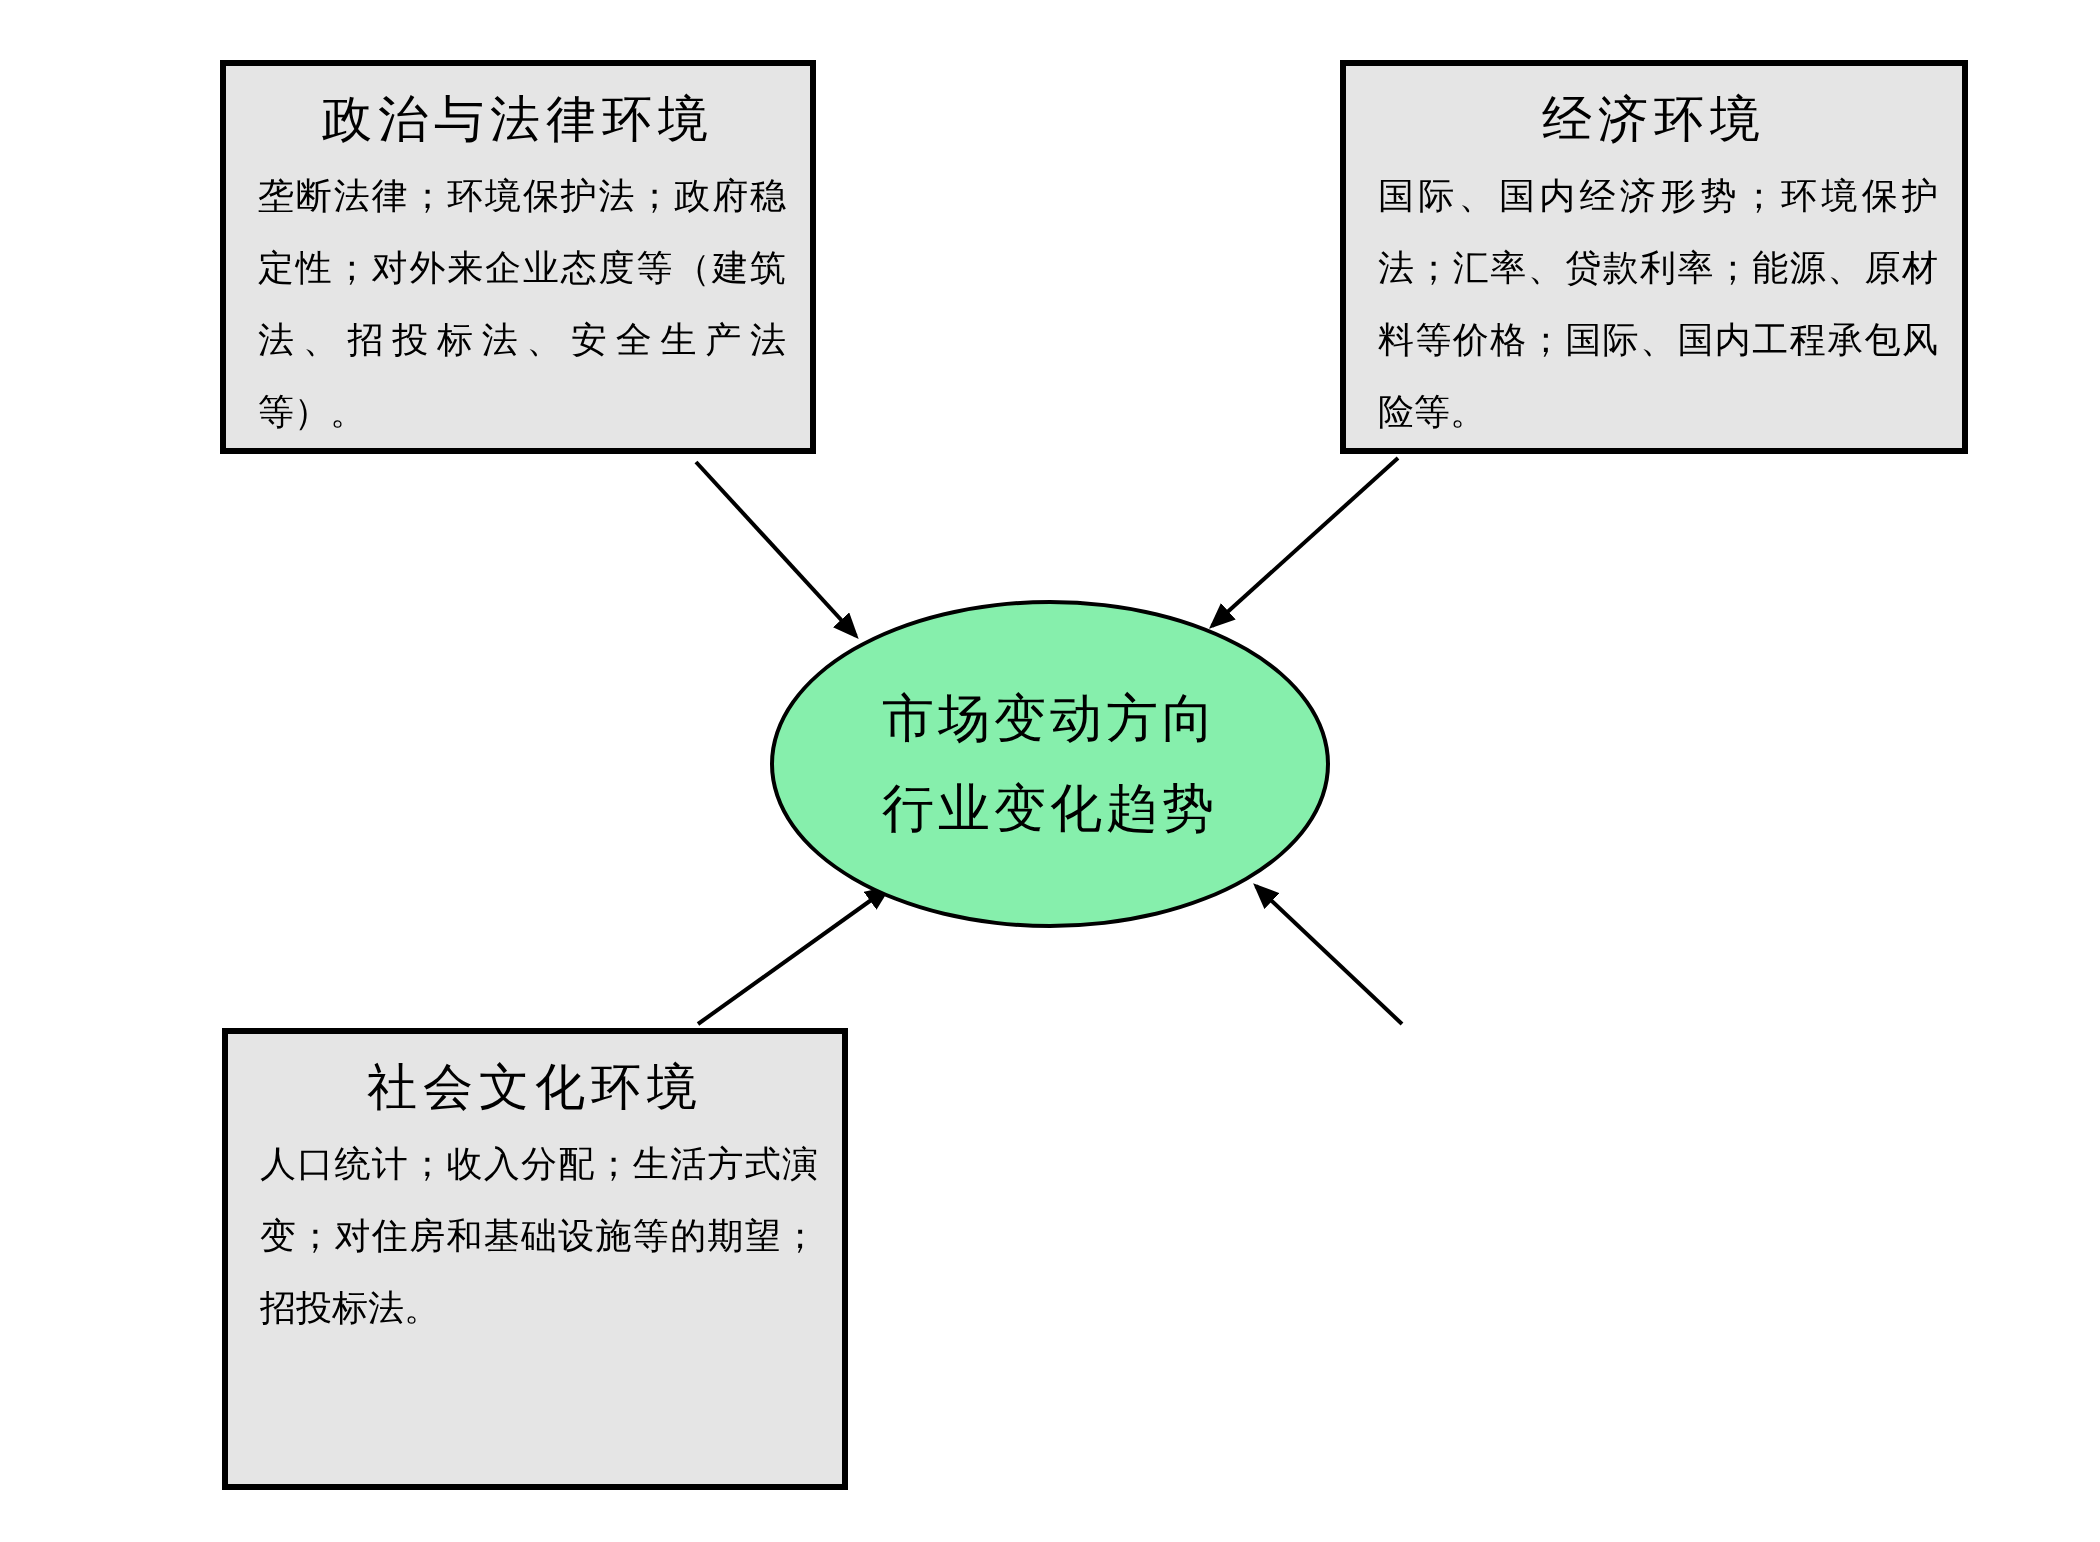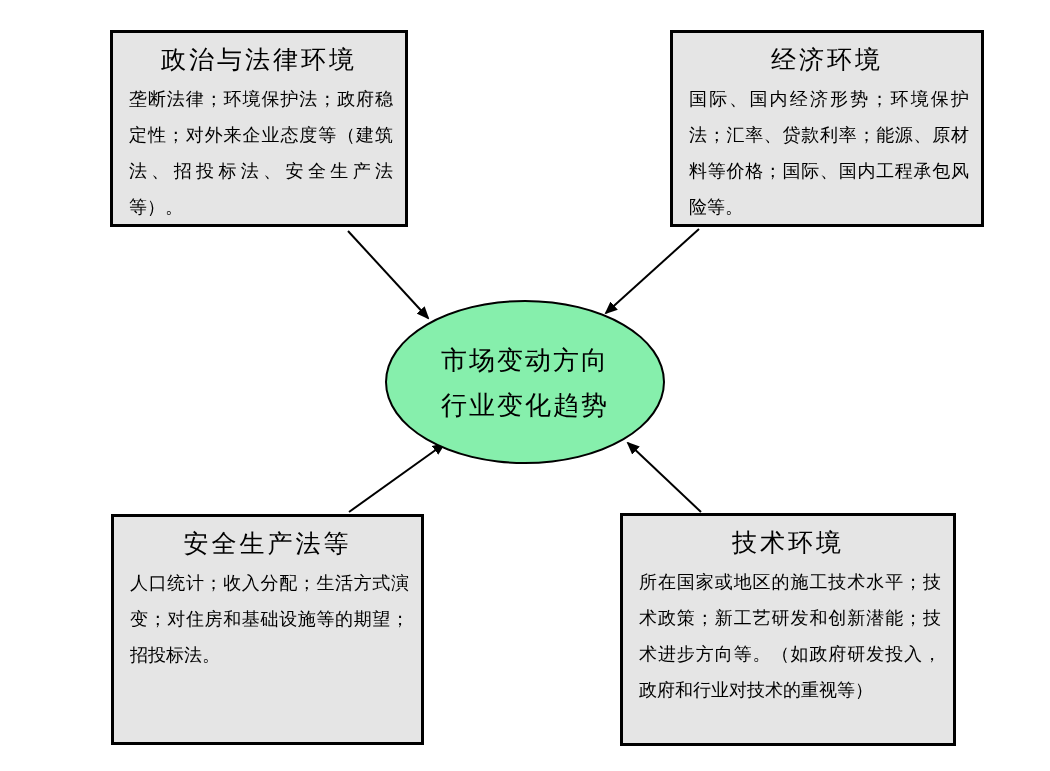--- a/index.html
+++ b/index.html
@@ -93,27 +93,23 @@
     <div class="box-title">政治与法律环境</div>
     <div class="box-body">垄断法律；环境保护法；政府稳定性；对外来企业态度等（建筑法、招投标法、安全生产法等）。</div>
   </div>
 
   <div class="env-box box-economic">
     <div class="box-title">经济环境</div>
     <div class="box-body">国际、国内经济形势；环境保护法；汇率、贷款利率；能源、原材料等价格；国际、国内工程承包风险等。</div>
   </div>
 
   <div class="env-box box-social">
-    <div class="box-title">安全生产法等</div>
+    <div class="box-title">社会文化环境</div>
     <div class="box-body">人口统计；收入分配；生活方式演变；对住房和基础设施等的期望；招投标法。</div>
   </div>
 
-  <div class="env-box box-tech">
-    <div class="box-title">技术环境</div>
-    <div class="box-body">所在国家或地区的施工技术水平；技术政策；新工艺研发和创新潜能；技术进步方向等。（如政府研发投入，政府和行业对技术的重视等）</div>
-  </div>
 
   <div class="center-ellipse">
     <div class="center-line">市场变动方向</div>
     <div class="center-line">行业变化趋势</div>
   </div>
 
 </div>
 
 </body></html>

